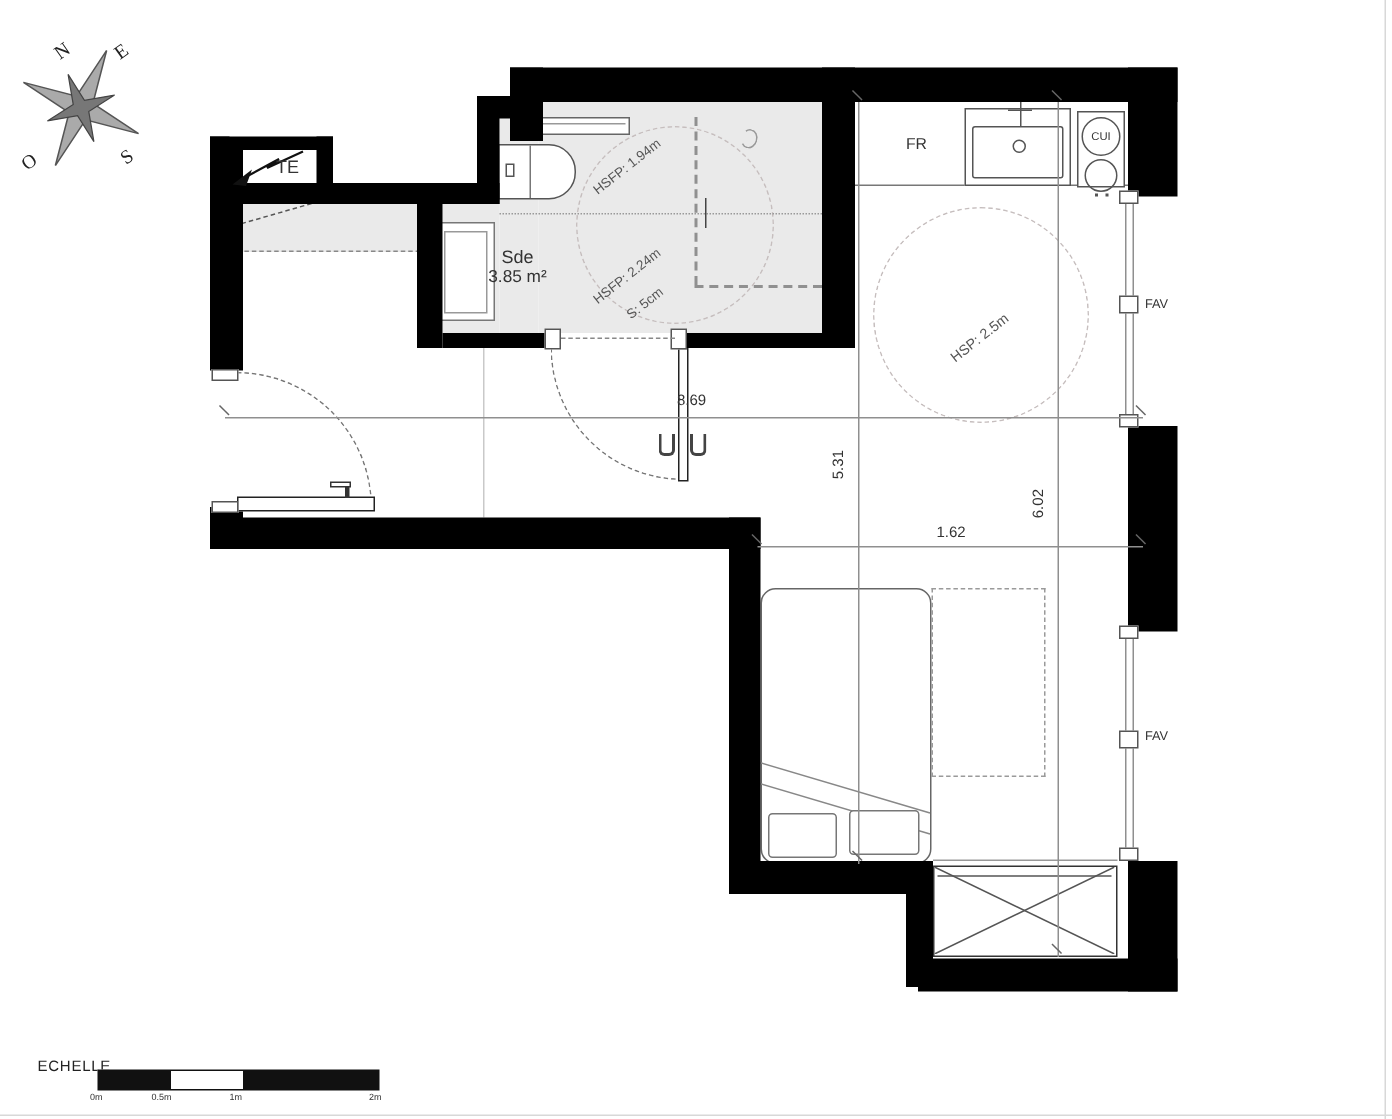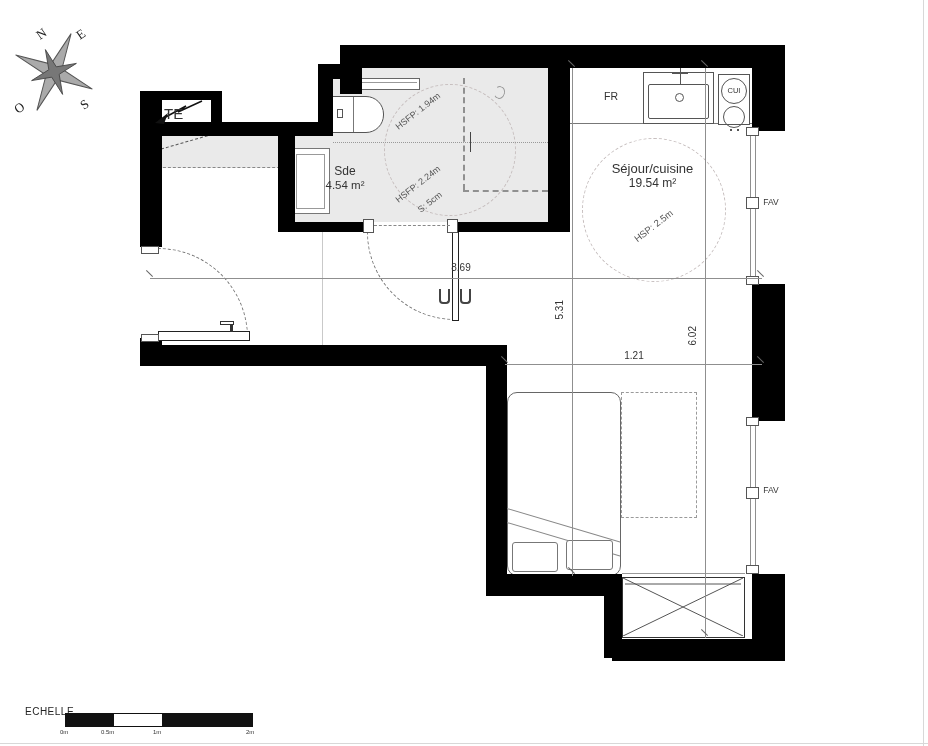--- a/index.html
+++ b/index.html
@@ -144,44 +144,40 @@
   <div class="tick" style="left:756px;top:273px"></div>
   <div class="tick" style="left:567px;top:63px"></div>
   <div class="tick" style="left:567px;top:570px"></div>
   <div class="tick" style="left:500px;top:359px"></div>
   <div class="tick" style="left:756px;top:359px"></div>
   <div class="tick" style="left:700px;top:63px"></div>
   <div class="tick" style="left:700px;top:632px"></div>
 
   <div class="lbl ctr" style="left:442px;top:262px;width:38px;font-size:10px">8.69</div>
   <div class="lbl ctr rot90" style="left:542px;top:304px;width:36px;font-size:10px">5.31</div>
-  <div class="lbl ctr" style="left:616px;top:350px;width:36px;font-size:10px">1.21</div>
+  <div class="lbl ctr" style="left:616px;top:350px;width:36px;font-size:10px">1.62</div>
   <div class="lbl ctr rot90" style="left:675px;top:330px;width:36px;font-size:10px">6.02</div>
 
   <div class="lbl ctr" style="left:300px;top:165px;width:90px;font-size:12px">
     <div>Sde</div>
-    <div style="font-size:11.5px">4.54 m²</div>
-  </div>
-  <div class="lbl ctr" style="left:580px;top:162px;width:145px;font-size:13px">
-    <div>Séjour/cuisine</div>
-    <div style="font-size:12px">19.54 m²</div>
+    <div style="font-size:11.5px">3.85 m²</div>
   </div>
   <div class="lbl ctr diag" style="left:372px;top:106px;width:92px;font-size:9px">HSFP: 1.94m</div>
   <div class="lbl ctr diag" style="left:372px;top:179px;width:92px;font-size:9px">HSFP: 2.24m</div>
   <div class="lbl ctr diag" style="left:395px;top:197px;width:70px;font-size:9px">S: 5cm</div>
   <div class="lbl ctr diag" style="left:610px;top:221px;width:88px;font-size:9.5px">HSP: 2.5m</div>
   <div class="lbl ctr" style="left:598px;top:90px;width:26px;font-size:10.5px">FR</div>
   <div class="lbl ctr" style="left:758px;top:198px;width:26px;font-size:8.5px">FAV</div>
   <div class="lbl ctr" style="left:758px;top:486px;width:26px;font-size:8.5px">FAV</div>
 
   <svg class="abs" style="left:148px;top:96px" width="60" height="30" viewBox="0 0 60 30">
     <polyline points="54,5 30,16 38,10 14,23" fill="none" stroke="#111" stroke-width="1.5"></polyline>
     <polygon points="7,27 20,17 16,28" fill="#111"></polygon>
   </svg>
-  <div class="lbl" style="left:164px;top:105px;font-size:15px">TE</div>
+  <div class="lbl" style="left:184px;top:105px;font-size:12px">TE</div>
 
   <svg class="abs" style="left:4px;top:8px" width="104" height="120" viewBox="0 0 104 120">
     <g transform="rotate(24 50 64)">
       <polygon points="50,22 56,58 92,64 56,70 50,106 44,70 8,64 44,58" fill="#aaa" stroke="#555" stroke-width="1"></polygon>
       <polygon points="50,40 54,60 74,64 54,68 50,88 46,68 26,64 46,60" fill="#777" stroke="#444" stroke-width="0.8" transform="rotate(45 50 64)"></polygon>
     </g>
     <text x="36" y="32" font-size="13" fill="#222" transform="rotate(-35 36 32)" font-family="Liberation Serif, serif">N</text>
     <text x="76" y="32" font-size="13" fill="#222" transform="rotate(-35 76 32)" font-family="Liberation Serif, serif">E</text>
     <text x="80" y="102" font-size="13" fill="#222" transform="rotate(-35 80 102)" font-family="Liberation Serif, serif">S</text>
     <text x="14" y="106" font-size="13" fill="#222" transform="rotate(-35 14 106)" font-family="Liberation Serif, serif">O</text>

